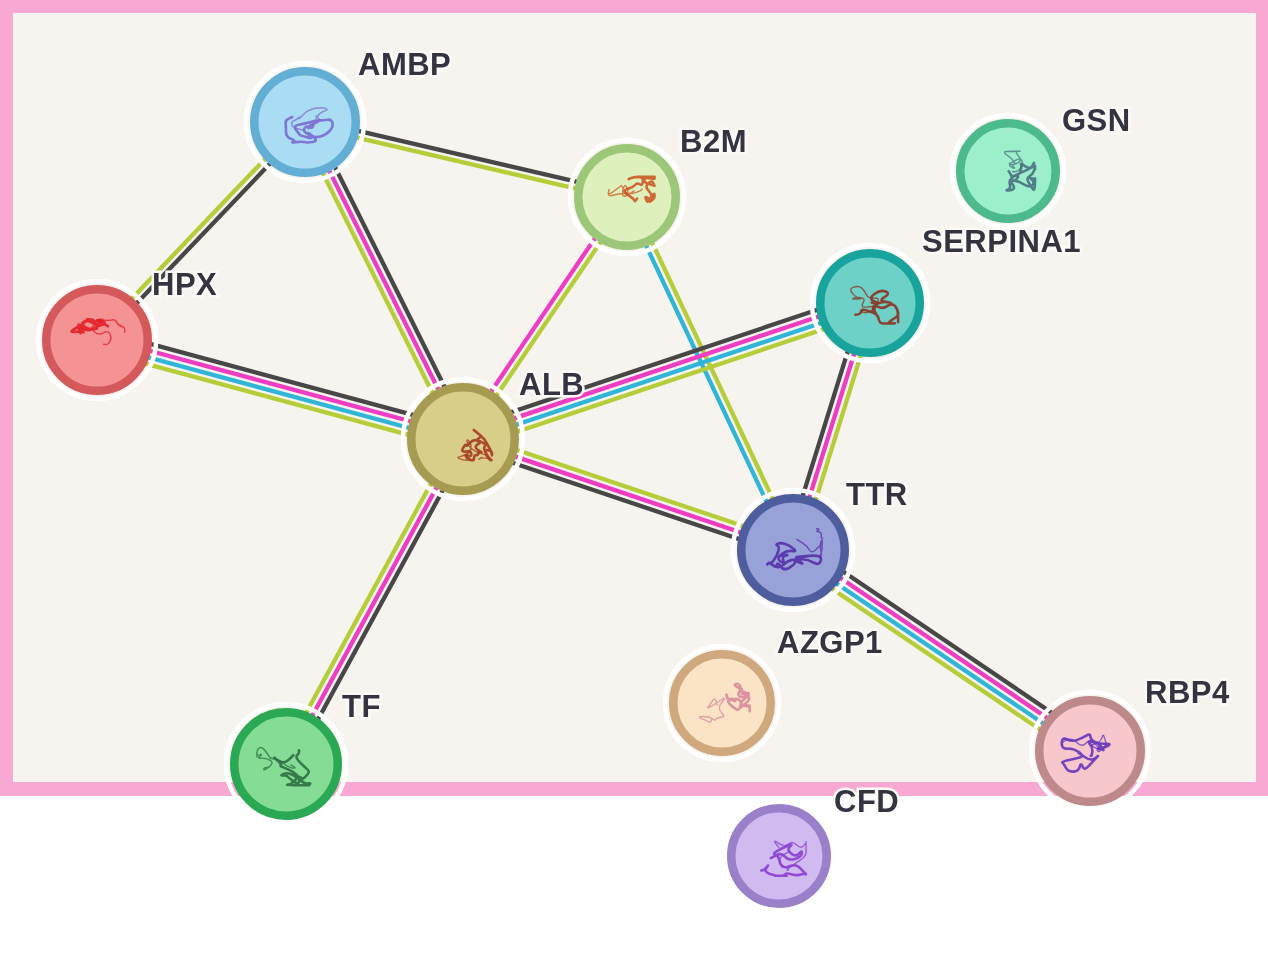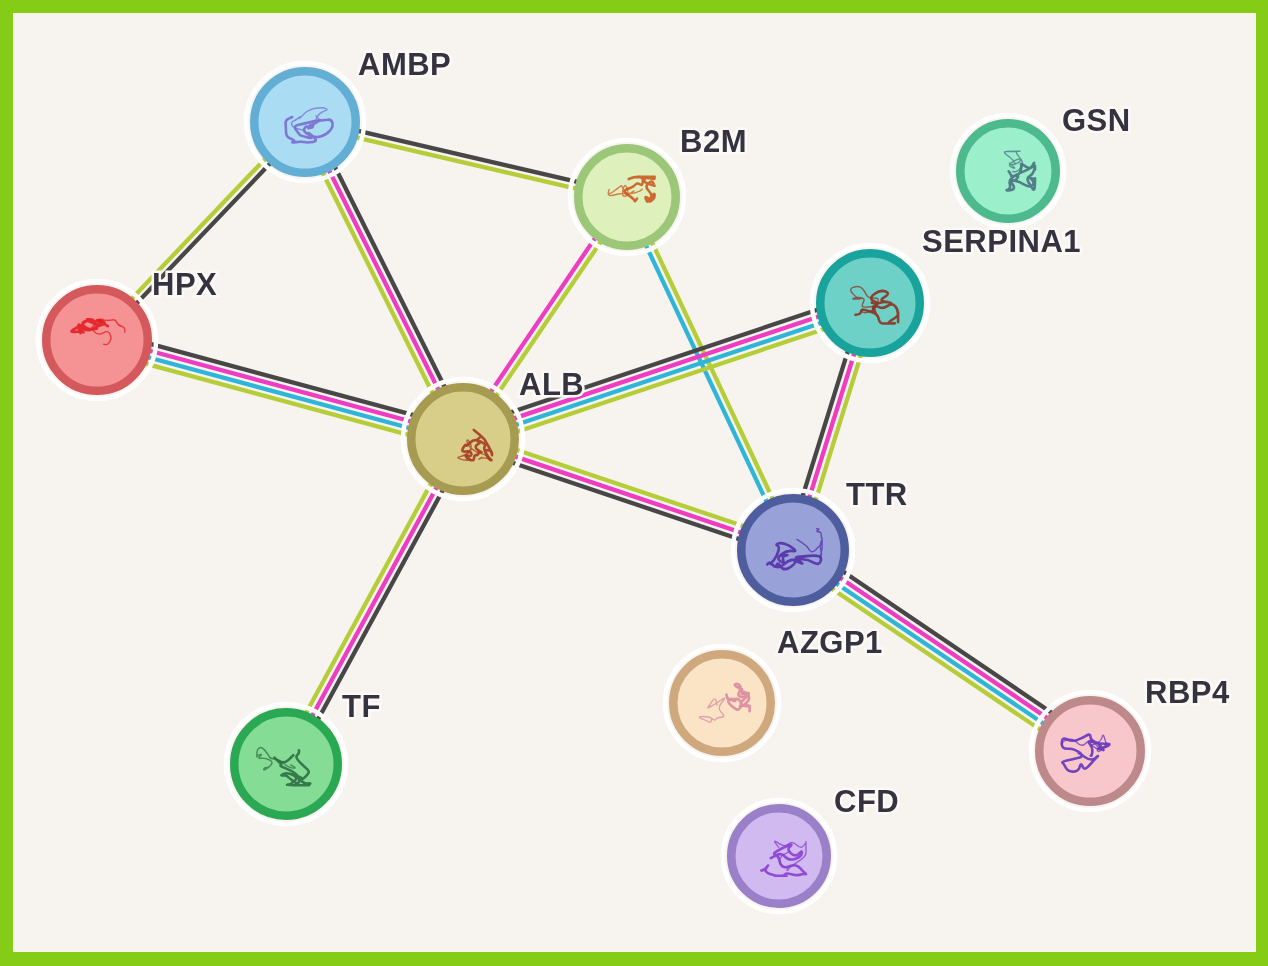--- a/index.html
+++ b/index.html
@@ -7,22 +7,22 @@
     padding: 0;
     background: #ffffff;
     width: 1268px;
     height: 966px;
     overflow: hidden;
     font-family: "Liberation Sans", sans-serif;
   }
   .page {
     position: relative;
     width: 1268px;
-    height: 966px;
-    background: #84cc16;
+    height: 796px;
+    background: #f9a8d4;
   }
   .canvas-bg {
     position: absolute;
     left: 13px;
     top: 13px;
     right: 12px;
     bottom: 14px;
     background: #f7f3ee;
   }
   svg.network {

